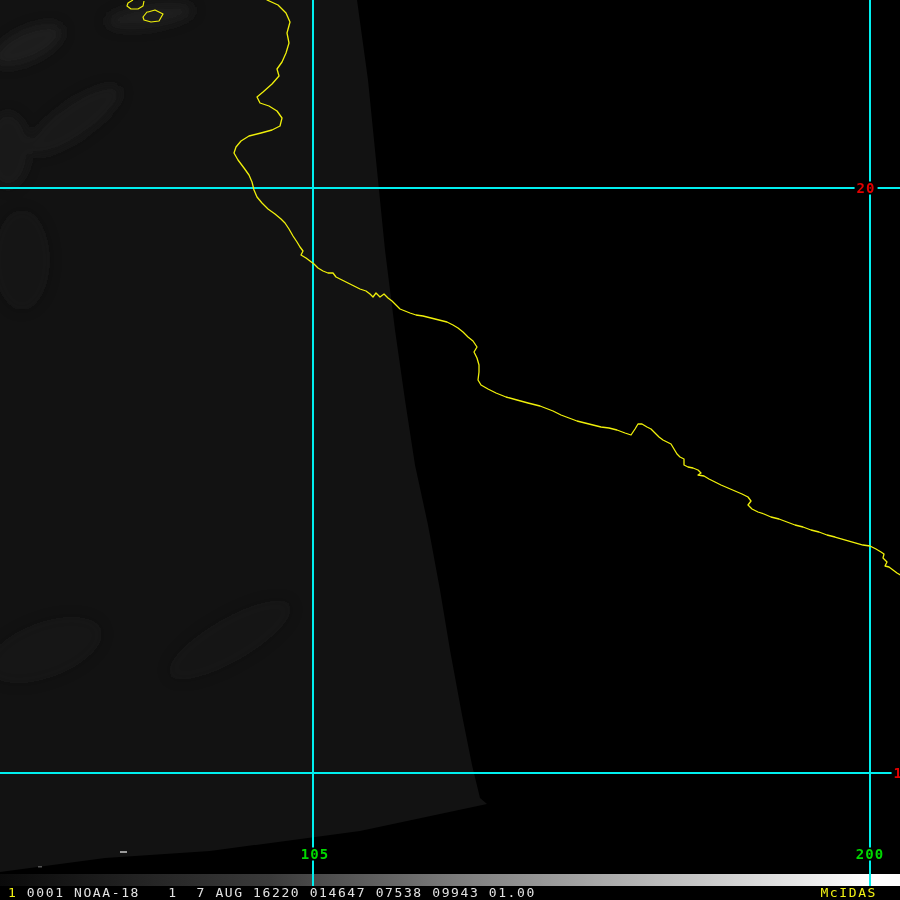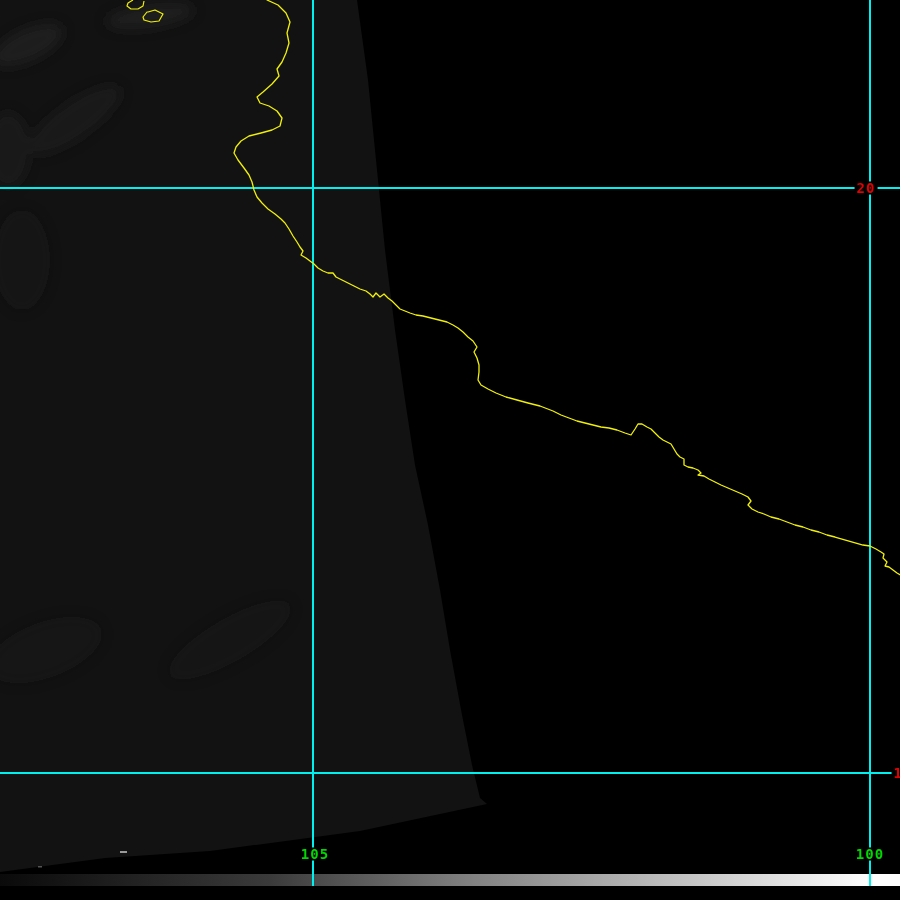--- a/index.html
+++ b/index.html
@@ -117,16 +117,20 @@
 
     <polyline fill="none" stroke-width="1.3" stroke-linejoin="round" stroke-linecap="round" points="267,0 278,5 286,13 290,22 287,33 289,43 286,53 282,62 277,69 279,76 272,84 263,92 257,97 260,103 269,106 277,111 282,118 280,126 272,130 261,133 249,136 241,141 236,147 234,153 238,160 244,168 249,175 252,182 254,190 257,197 262,203 268,209 275,214 281,219 285,223 289,229 293,236 297,242 300,247 303,251 301,255 306,258 310,261 314,264 318,268 323,271 328,273 333,273 336,277 342,280 348,283 354,286 360,289 366,291 370,294 373,297 376,293 380,297 384,294 388,298 392,301 396,305 400,309 405,311 410,313 416,315 423,316 431,318 439,320 447,322 453,325 458,328 463,332 468,337 473,341 477,347 474,352 477,358 479,365 479,372 478,380 481,385 488,389 496,393 506,397 517,400 528,403 540,406 553,411 561,415 569,418 577,421 585,423 593,425 601,427 609,428 617,430 625,433 631,435 635,429 638,424 642,424 647,427 651,429 655,433 659,437 663,440 667,442 671,444 674,449 677,454 680,457 684,459 684,465 688,467 693,468 698,470 701,473 698,475 704,476 709,479 715,482 721,485 728,488 735,491 742,494 748,497 751,501 748,505 752,509 758,512 764,514 771,517 779,519 787,522 795,525 803,527 811,530 819,532 827,535 835,537 842,539 849,541 856,543 863,545 870,546 876,549 881,552 884,554 883,558 887,562 885,566 889,567 893,570 897,573 902,576" stroke="#f0f00a"></polyline>
     <polyline fill="none" stroke-width="1.2" stroke-linejoin="round" points="133,0 128,3 127,6 131,9 138,9 143,6 144,1" stroke="#f0f00a"></polyline>
     <polygon fill="none" stroke-width="1.2" stroke-linejoin="round" points="147,12 143,17 144,20 151,22 159,21 163,14 155,10 148,12" stroke="#f0f00a"></polygon>
   </svg>
 
   <span class="geo-label lat-label" style="left:866px; top:188px;">20</span>
   <span class="geo-label lat-label" style="left:866px; top:773px;margin-left:37px;">15</span>
 
   <span class="geo-label lon-label" style="left:315px; top:854px;">105</span>
-  <span class="geo-label lon-label" style="left:870px; top:854px;">100</span>
+  <span class="geo-label lon-label" style="left:870px; top:854px;">200</span>
 
+  <div id="status-bar">
+    <span id="status-left"><span class="frame-number">1</span><span> 0001 NOAA-18   1  7 AUG 16220 014647 07538 09943 01.00</span></span>
+    <span class="brand">McIDAS</span>
+  </div>
 
 </div>
 
 </body></html>

